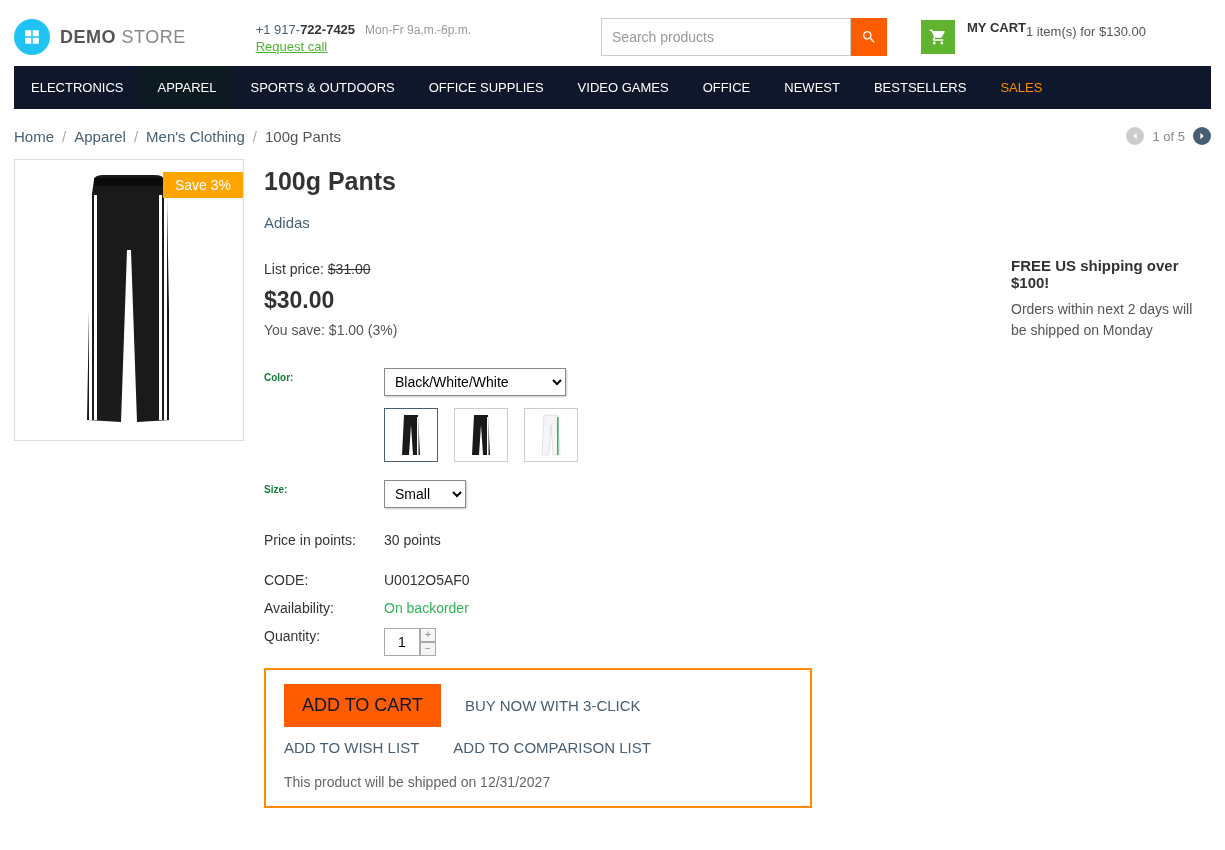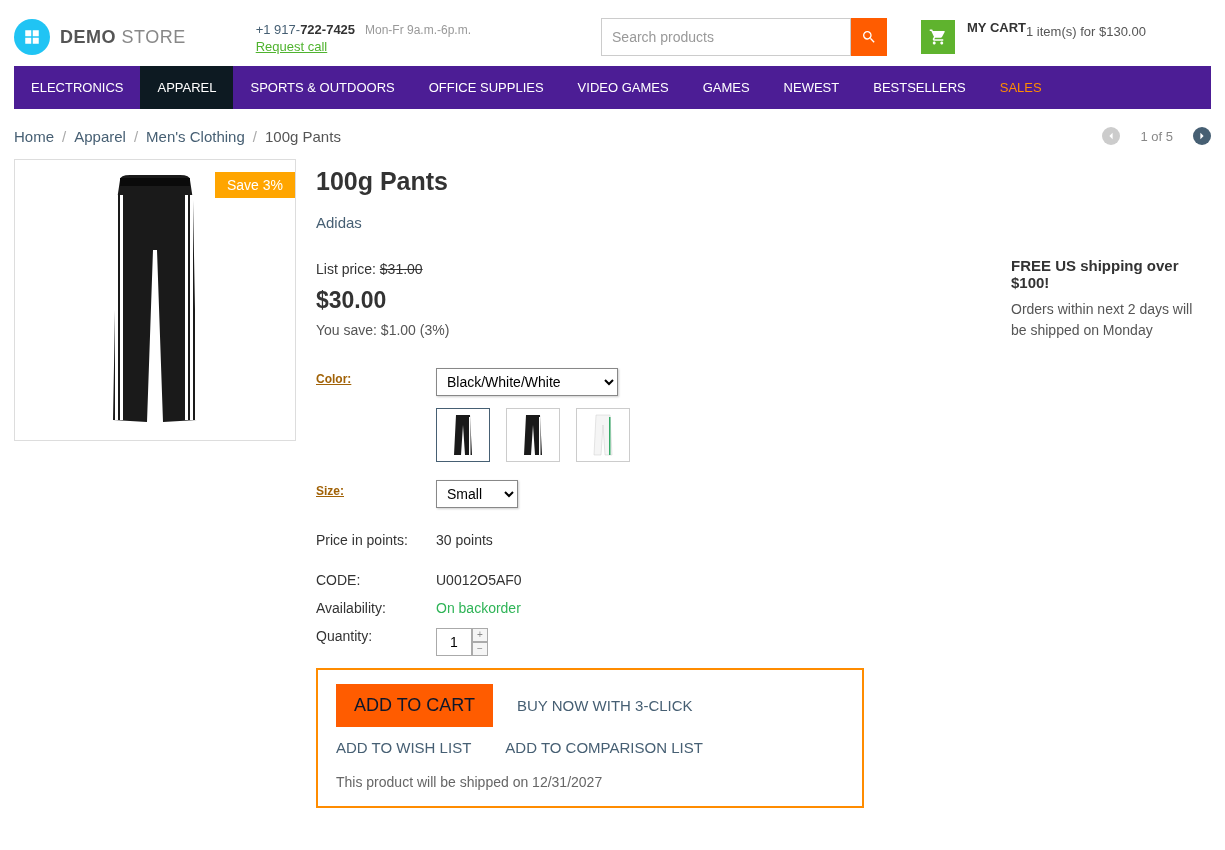--- a/index.html
+++ b/index.html
@@ -19,44 +19,44 @@
 .search-input { width: 250px; height: 38px; border: 1px solid #ccc; padding: 0 10px; font-size: 14px; color: #333; }
 .search-input::placeholder { color: #999; }
 .search-btn { width: 36px; height: 38px; background: #ff5c00; border: none; display: flex; align-items: center; justify-content: center; cursor: pointer; }
 .search-btn svg { width: 16px; height: 16px; fill: #fff; }
 .cart-wrap { display: flex; align-items: flex-start; margin-left: 14px; gap: 12px; }
 .cart-btn { width: 34px; height: 34px; background: #5fb32e; display: flex; align-items: center; justify-content: center; cursor: pointer; }
 .cart-btn svg { width: 18px; height: 18px; fill: #fff; }
 .cart-info { display: flex; flex-direction: row; }
 .cart-title { font-weight: bold; font-size: 13px; color: #333; }
 .cart-sub { font-size: 13px; color: #555; margin-top: 4px; }
-.nav { background: #4c1d95; display: flex; margin: 0 14px; }
+.nav { background: #0f172a; display: flex; margin: 0 14px; }
 .nav-item { color: #fff; padding: 14px 17px; font-size: 13px; cursor: pointer; }
 .nav-item.active { background: #0d1a22; }
 .nav-item.sales { color: #ff8c00; }
 .breadcrumb-row { display: flex; align-items: center; justify-content: space-between; padding: 18px 14px 14px 14px; }
 .breadcrumb { font-size: 15px; color: #999; }
 .breadcrumb a { color: #465f73; text-decoration: none; }
 .breadcrumb .sep { margin: 0 8px; color: #aaa; }
-.pager { display: flex; align-items: center; gap: 20px; font-size: 13px; color: #888; }
+.pager { display: flex; align-items: center; gap: 8px; font-size: 13px; color: #888; }
 .pager-btn { width: 18px; height: 18px; border-radius: 50%; background: #ccc; display: flex; align-items: center; justify-content: center; cursor: pointer; }
 .pager-btn.next { background: #465f73; }
 .pager-btn svg { width: 8px; height: 8px; fill: #fff; }
 .content { display: flex; padding: 0 14px; gap: 20px; }
-.product-image { width: 282px; height: 282px; border: 1px solid #ddd; position: relative; display: flex; align-items: center; justify-content: center; flex-shrink: 0; }
+.product-image { width: 230px; height: 282px; border: 1px solid #ddd; position: relative; display: flex; align-items: center; justify-content: center; flex-shrink: 0; }
 .discount-badge { position: absolute; top: 12px; right: 0; background: #ffa500; color: #fff; padding: 5px 12px; font-size: 14px; }
 .product-main { flex: 1; padding-top: 8px; }
 .product-title { font-size: 25px; color: #333; font-weight: bold; margin-bottom: 18px; }
 .brand { color: #465f73; font-size: 15px; margin-bottom: 30px; display: block; }
 .list-price { font-size: 14px; color: #333; margin-bottom: 10px; }
 .list-price .strike { text-decoration: line-through; }
 .price { font-size: 23px; font-weight: bold; color: #333; margin-bottom: 8px; }
 .savings { font-size: 14px; color: #555; margin-bottom: 30px; }
 .option-row { display: flex; align-items: flex-start; margin-bottom: 18px; }
-.option-label { width: 120px; font-size: 12px; color: #a16207; font-weight: bold; padding-top: 4px; text-decoration: underline; }
+.option-label { width: 120px; font-size: 10px; color: #15803d; font-weight: bold; padding-top: 4px; }
 .option-value { flex: 1; }
 .select { width: 182px; height: 28px; border: 1px solid #888; padding: 0 6px; font-size: 14px; background: #fff; box-shadow: 1px 1px 2px rgba(0,0,0,0.2); }
 .swatches { display: flex; gap: 16px; margin-top: 12px; }
 .swatch { width: 54px; height: 54px; border: 1px solid #ccc; display: flex; align-items: center; justify-content: center; cursor: pointer; }
 .swatch.selected { border: 1px solid #465f73; }
 .swatch svg { width: 26px; height: 44px; }
 .info-row { display: flex; margin-bottom: 12px; }
 .info-label { width: 120px; font-size: 14px; color: #333; }
 .info-value { font-size: 14px; color: #333; }
 .info-value.avail { color: #2fb457; }
@@ -113,21 +113,21 @@
     </div>
   </div>
 </div>
 
 <div class="nav" id="nav">
     <div class="nav-item">ELECTRONICS</div>
     <div class="nav-item active">APPAREL</div>
     <div class="nav-item">SPORTS &amp; OUTDOORS</div>
     <div class="nav-item">OFFICE SUPPLIES</div>
     <div class="nav-item">VIDEO GAMES</div>
-    <div class="nav-item">GAMES</div>
+    <div class="nav-item">OFFICE</div>
     <div class="nav-item">NEWEST</div>
     <div class="nav-item">BESTSELLERS</div>
     <div class="nav-item sales">SALES</div>
   </div>
 
 <div class="breadcrumb-row">
   <div class="breadcrumb" id="breadcrumb"><a href="#">Home</a><span class="sep">/</span><a href="#">Apparel</a><span class="sep">/</span><a href="#">Men's Clothing</a><span class="sep">/</span><span style="color: rgb(85, 85, 85);">100g Pants</span></div>
   <div class="pager">
     <div class="pager-btn">
         <svg viewBox="0 0 10 10">

